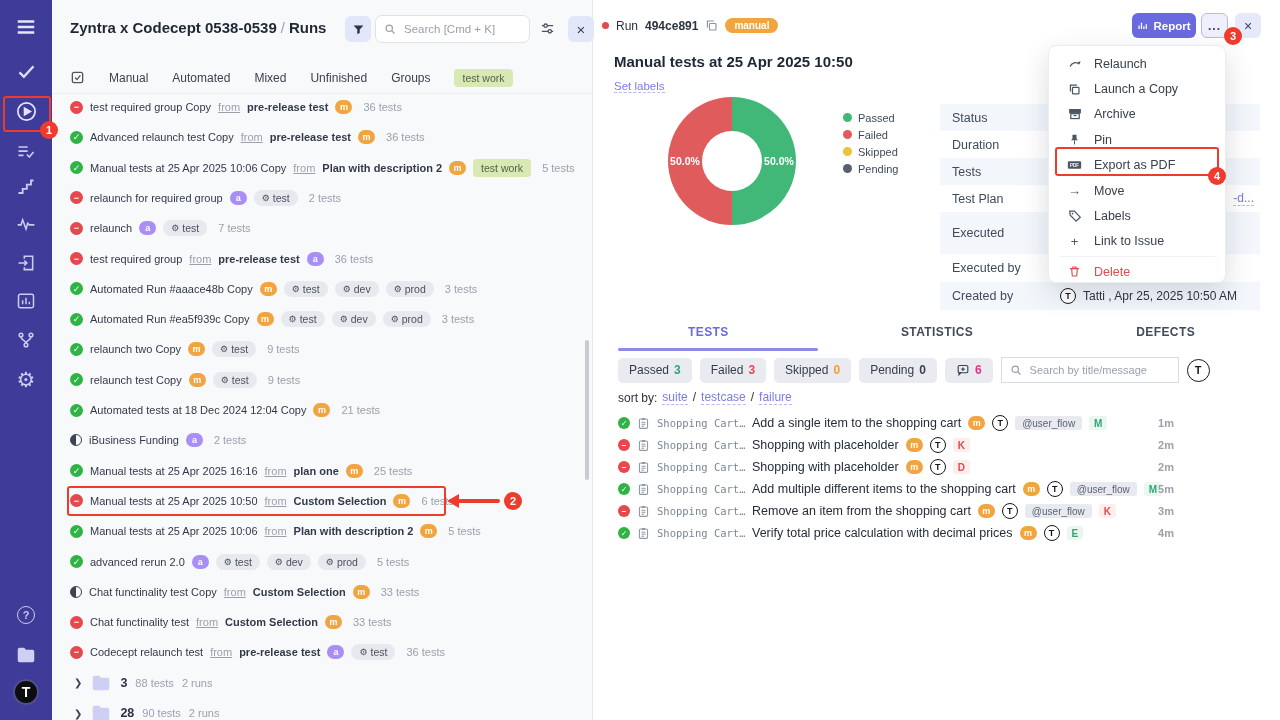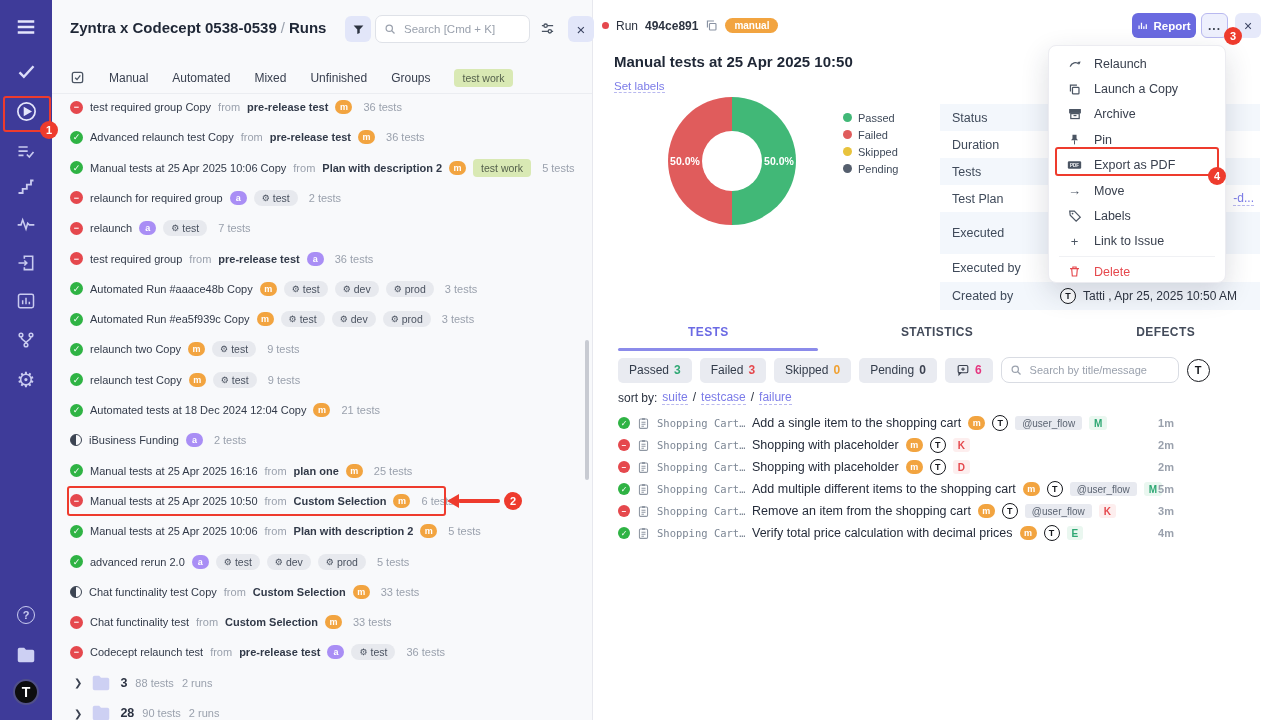--- a/index.html
+++ b/index.html
@@ -21,21 +21,21 @@
   .sq-btn{position:absolute;width:26px;height:26px;border-radius:6px;background:#e2e6f9;display:flex;align-items:center;justify-content:center;}
   .search-box{position:absolute;left:323px;top:15px;width:155px;height:28px;background:#fff;border:1px solid #dfe2e8;border-radius:7px;display:flex;align-items:center;padding:0 8px;gap:6px;}
   .search-box input{border:none;outline:none;font-size:11.5px;color:#6a7180;width:100%;background:transparent;font-family:"Liberation Sans",sans-serif;}
   .search-box input::placeholder{color:#9aa1ad;}
   .lp-filters{position:absolute;left:0;top:62px;width:100%;height:32px;display:flex;align-items:center;padding-left:18px;gap:24px;border-bottom:1px solid #ebedf1;}
   .lp-filter{font-size:12px;color:#3a4150;white-space:nowrap;}
   .chip-green{background:#d9e9b4;color:#55614c;font-size:10.5px;padding:3px 8px;border-radius:4px;white-space:nowrap;}
   
   .run-row{position:absolute;left:0;width:100%;height:30px;display:flex;align-items:center;padding-left:18px;gap:7px;white-space:nowrap;overflow:hidden;}
   .run-title{font-size:11px;color:#323a49;}
-  .run-from{font-size:11px;color:#9aa1ad;}
+  .run-from{font-size:11px;color:#9aa1ad;text-decoration:underline;}
   .run-plan{font-size:11px;color:#323a49;font-weight:bold;}
   .run-tests{font-size:11px;color:#9aa1ad;margin-left:4px;}
   .st{width:13px;height:13px;border-radius:50%;display:flex;align-items:center;justify-content:center;color:#fff;font-size:9px;flex:none;}
   .st-passed{background:#2fb344;}
   .st-failed{background:#e5484d;font-weight:bold;}
   .st-inprogress{background:linear-gradient(90deg,#3c4452 50%,#f8f9fb 50%);border:1.5px solid #3c4452;width:12px;height:12px;}
   .badge-pill{min-width:17px;height:14px;border-radius:8px;color:#fff;font-size:9px;font-weight:bold;display:flex;align-items:center;justify-content:center;padding:0 4px;flex:none;}
   .badge-m{background:#f2a440;}
   .badge-a{background:#a98ef5;}
   .env-chip{background:#e7e9ee;color:#4a5260;font-size:10.5px;border-radius:9px;padding:2px 8px;display:flex;align-items:center;gap:3px;}
@@ -77,21 +77,21 @@
   .mini-avatar{width:16px;height:16px;border-radius:50%;border:1.5px solid #16181d;background:#fff;color:#16181d;font-size:9px;font-weight:bold;display:flex;align-items:center;justify-content:center;flex:none;}
   
   #tabs{position:absolute;left:0;top:325px;width:100%;height:25px;display:flex;}
   .tab{flex:1;text-align:center;font-size:12px;font-weight:bold;letter-spacing:.4px;color:#434b5a;}
   .tab.active{color:#6b6ae4;}
   #tab-underline{position:absolute;left:24px;top:348px;width:200px;height:2.5px;background:#8b8bea;border-radius:2px;}
   
   #chips{position:absolute;left:24px;top:357px;display:flex;align-items:center;gap:8px;}
   .chip{background:#e9ebf1;border-radius:5px;height:25px;display:flex;align-items:center;gap:5px;padding:0 11px;font-size:12px;color:#333c4b;}
   .chip b{font-weight:bold;}
-  .rp-search{width:178px;height:26px;background:#fff;border:1px solid #d9dce3;border-radius:8px;display:flex;align-items:center;gap:6px;padding:0 8px;}
+  .rp-search{width:178px;height:26px;background:#fff;border:1px solid #d9dce3;border-radius:0;display:flex;align-items:center;gap:6px;padding:0 8px;}
   .rp-search input{border:none;outline:none;width:100%;font-size:11px;color:#6a7180;background:transparent;font-family:"Liberation Sans",sans-serif;}
   .rp-search input::placeholder{color:#9aa1ad;}
   .round-avatar{width:23px;height:23px;border-radius:50%;border:1.8px solid #16181d;background:#fff;color:#16181d;font-weight:bold;font-size:11px;display:flex;align-items:center;justify-content:center;}
   
   #sort-row{position:absolute;left:24px;top:390px;font-size:12px;color:#2c3340;display:flex;gap:5px;align-items:center;}
   
   .test-row{position:absolute;left:24px;width:640px;height:22px;display:flex;align-items:center;gap:7px;white-space:nowrap;}
   .t-suite{font-family:"DejaVu Sans Mono",monospace;font-size:10.5px;color:#7c8694;width:88px;overflow:hidden;flex:none;}
   .t-title{font-size:12.5px;color:#252c3a;font-weight:500;}
   .t-tag{background:#e8eaf0;color:#5b6472;font-size:10px;border-radius:3px;padding:1.5px 7px;}

